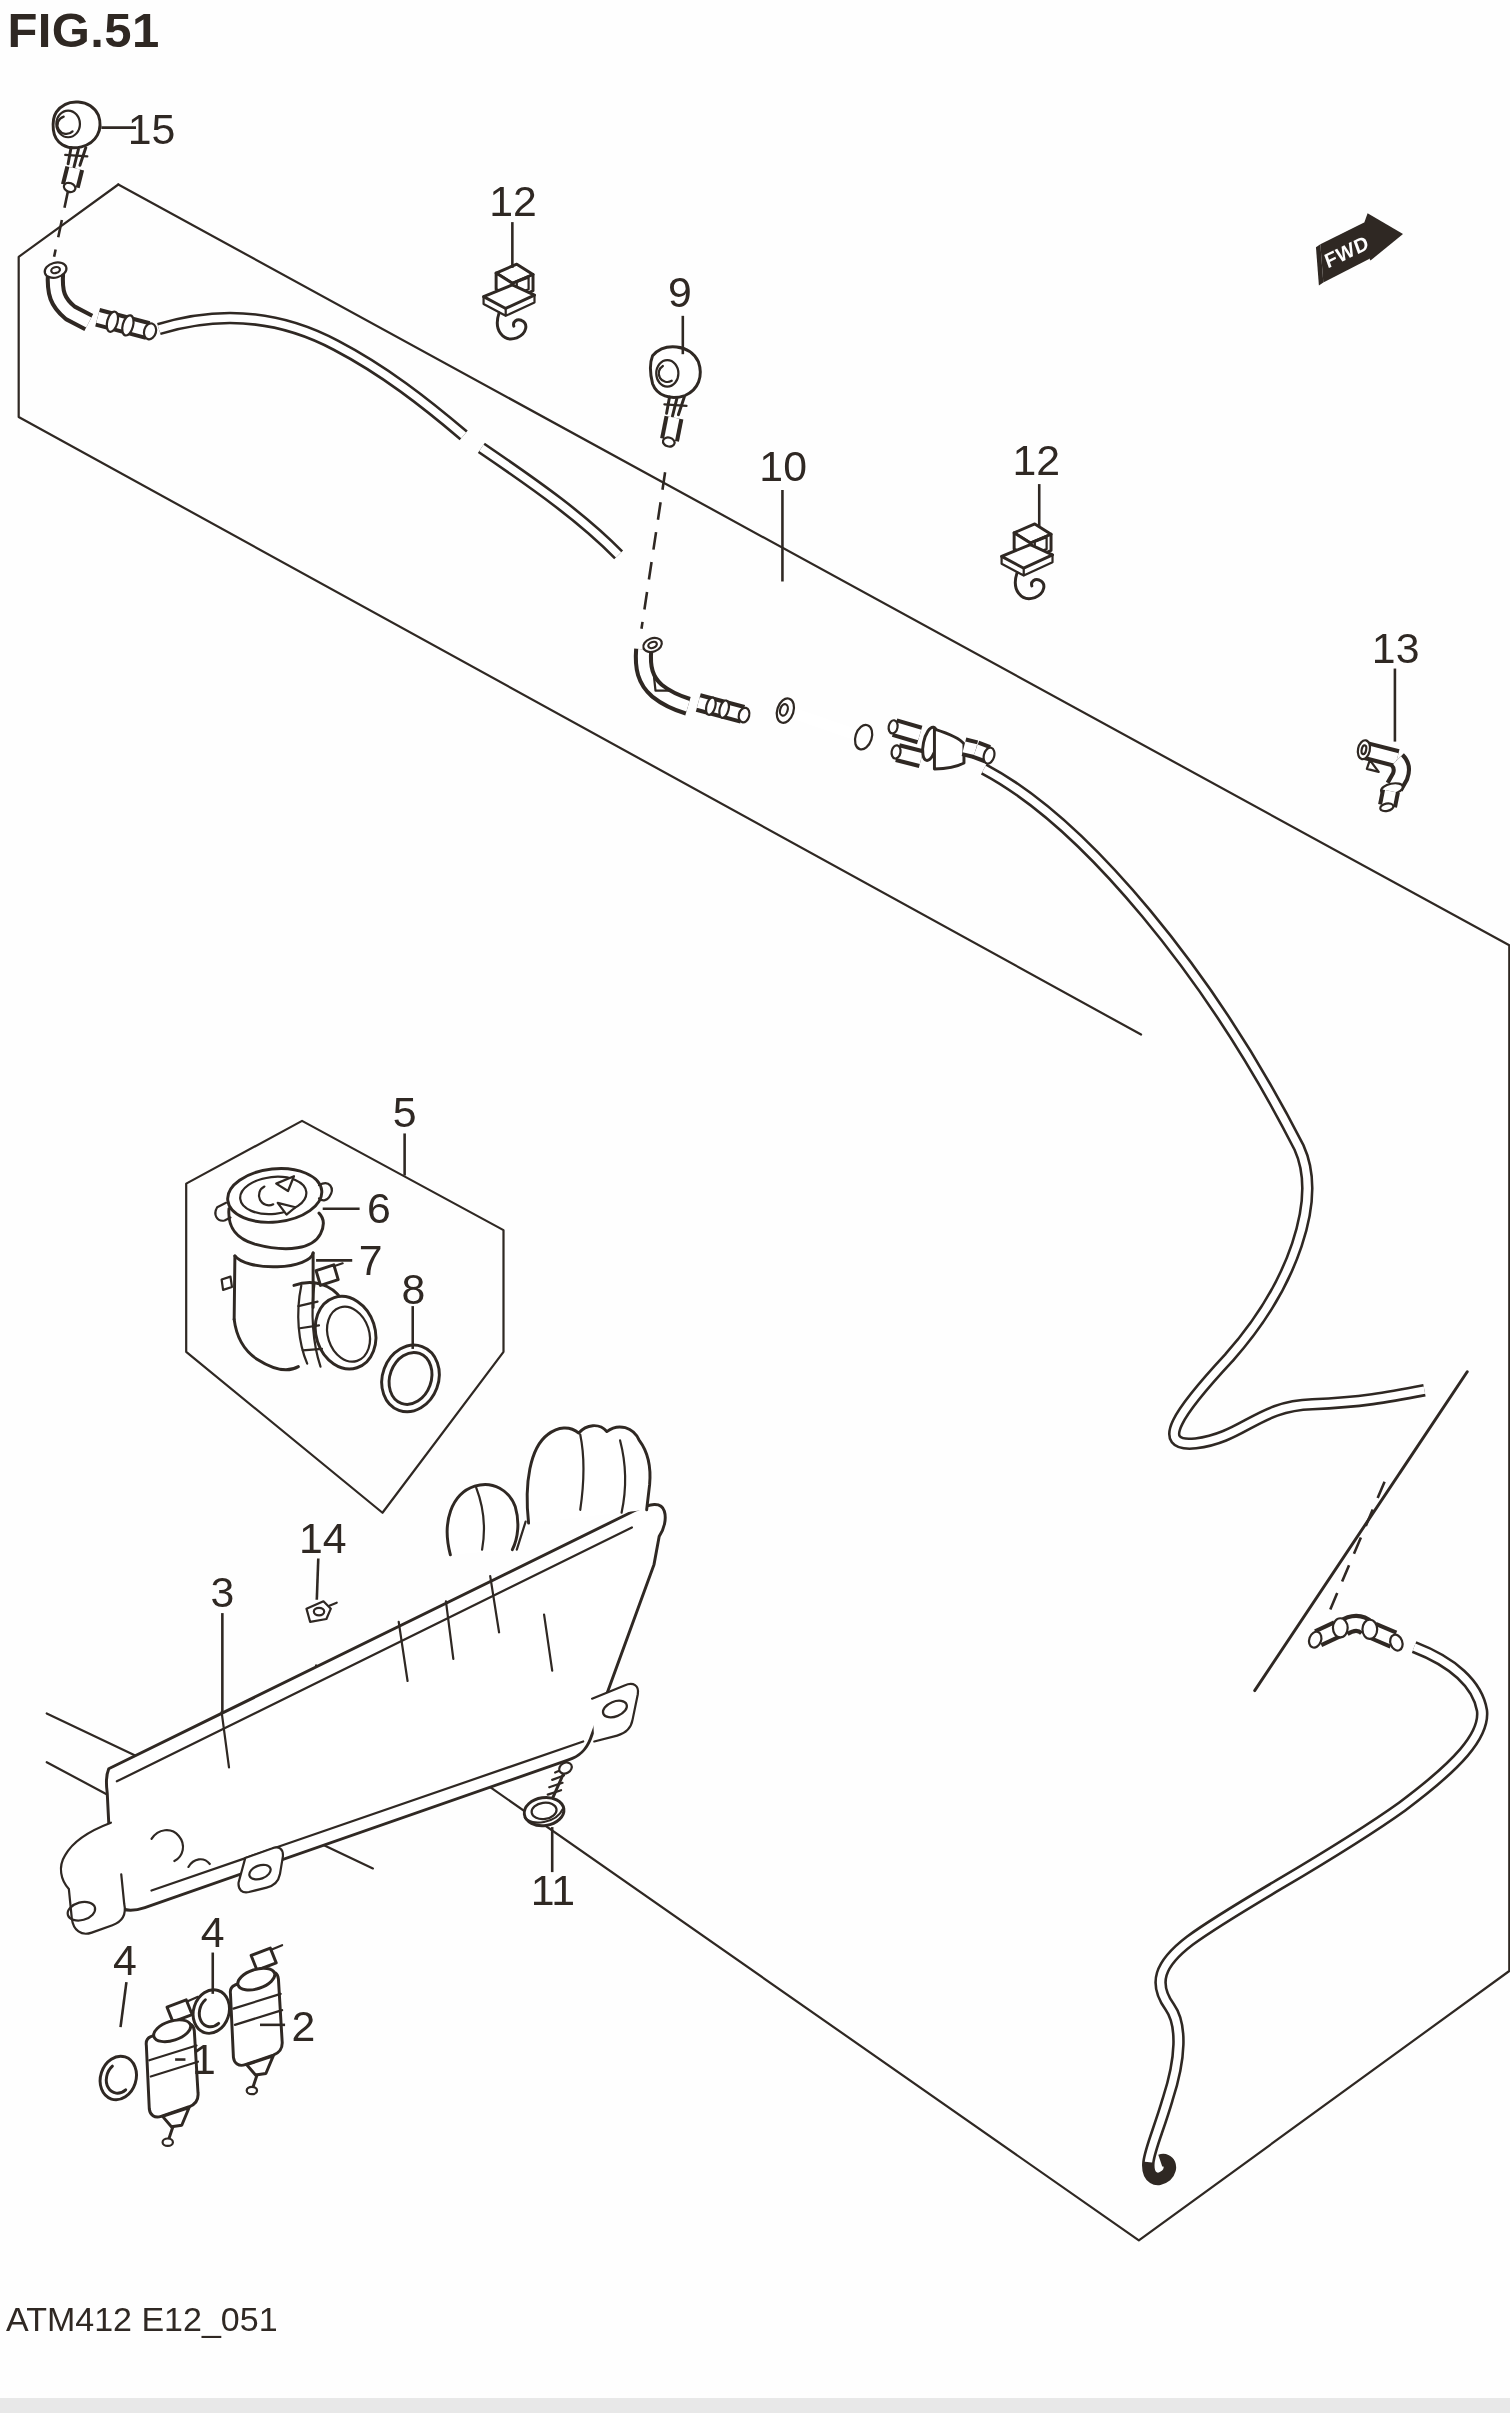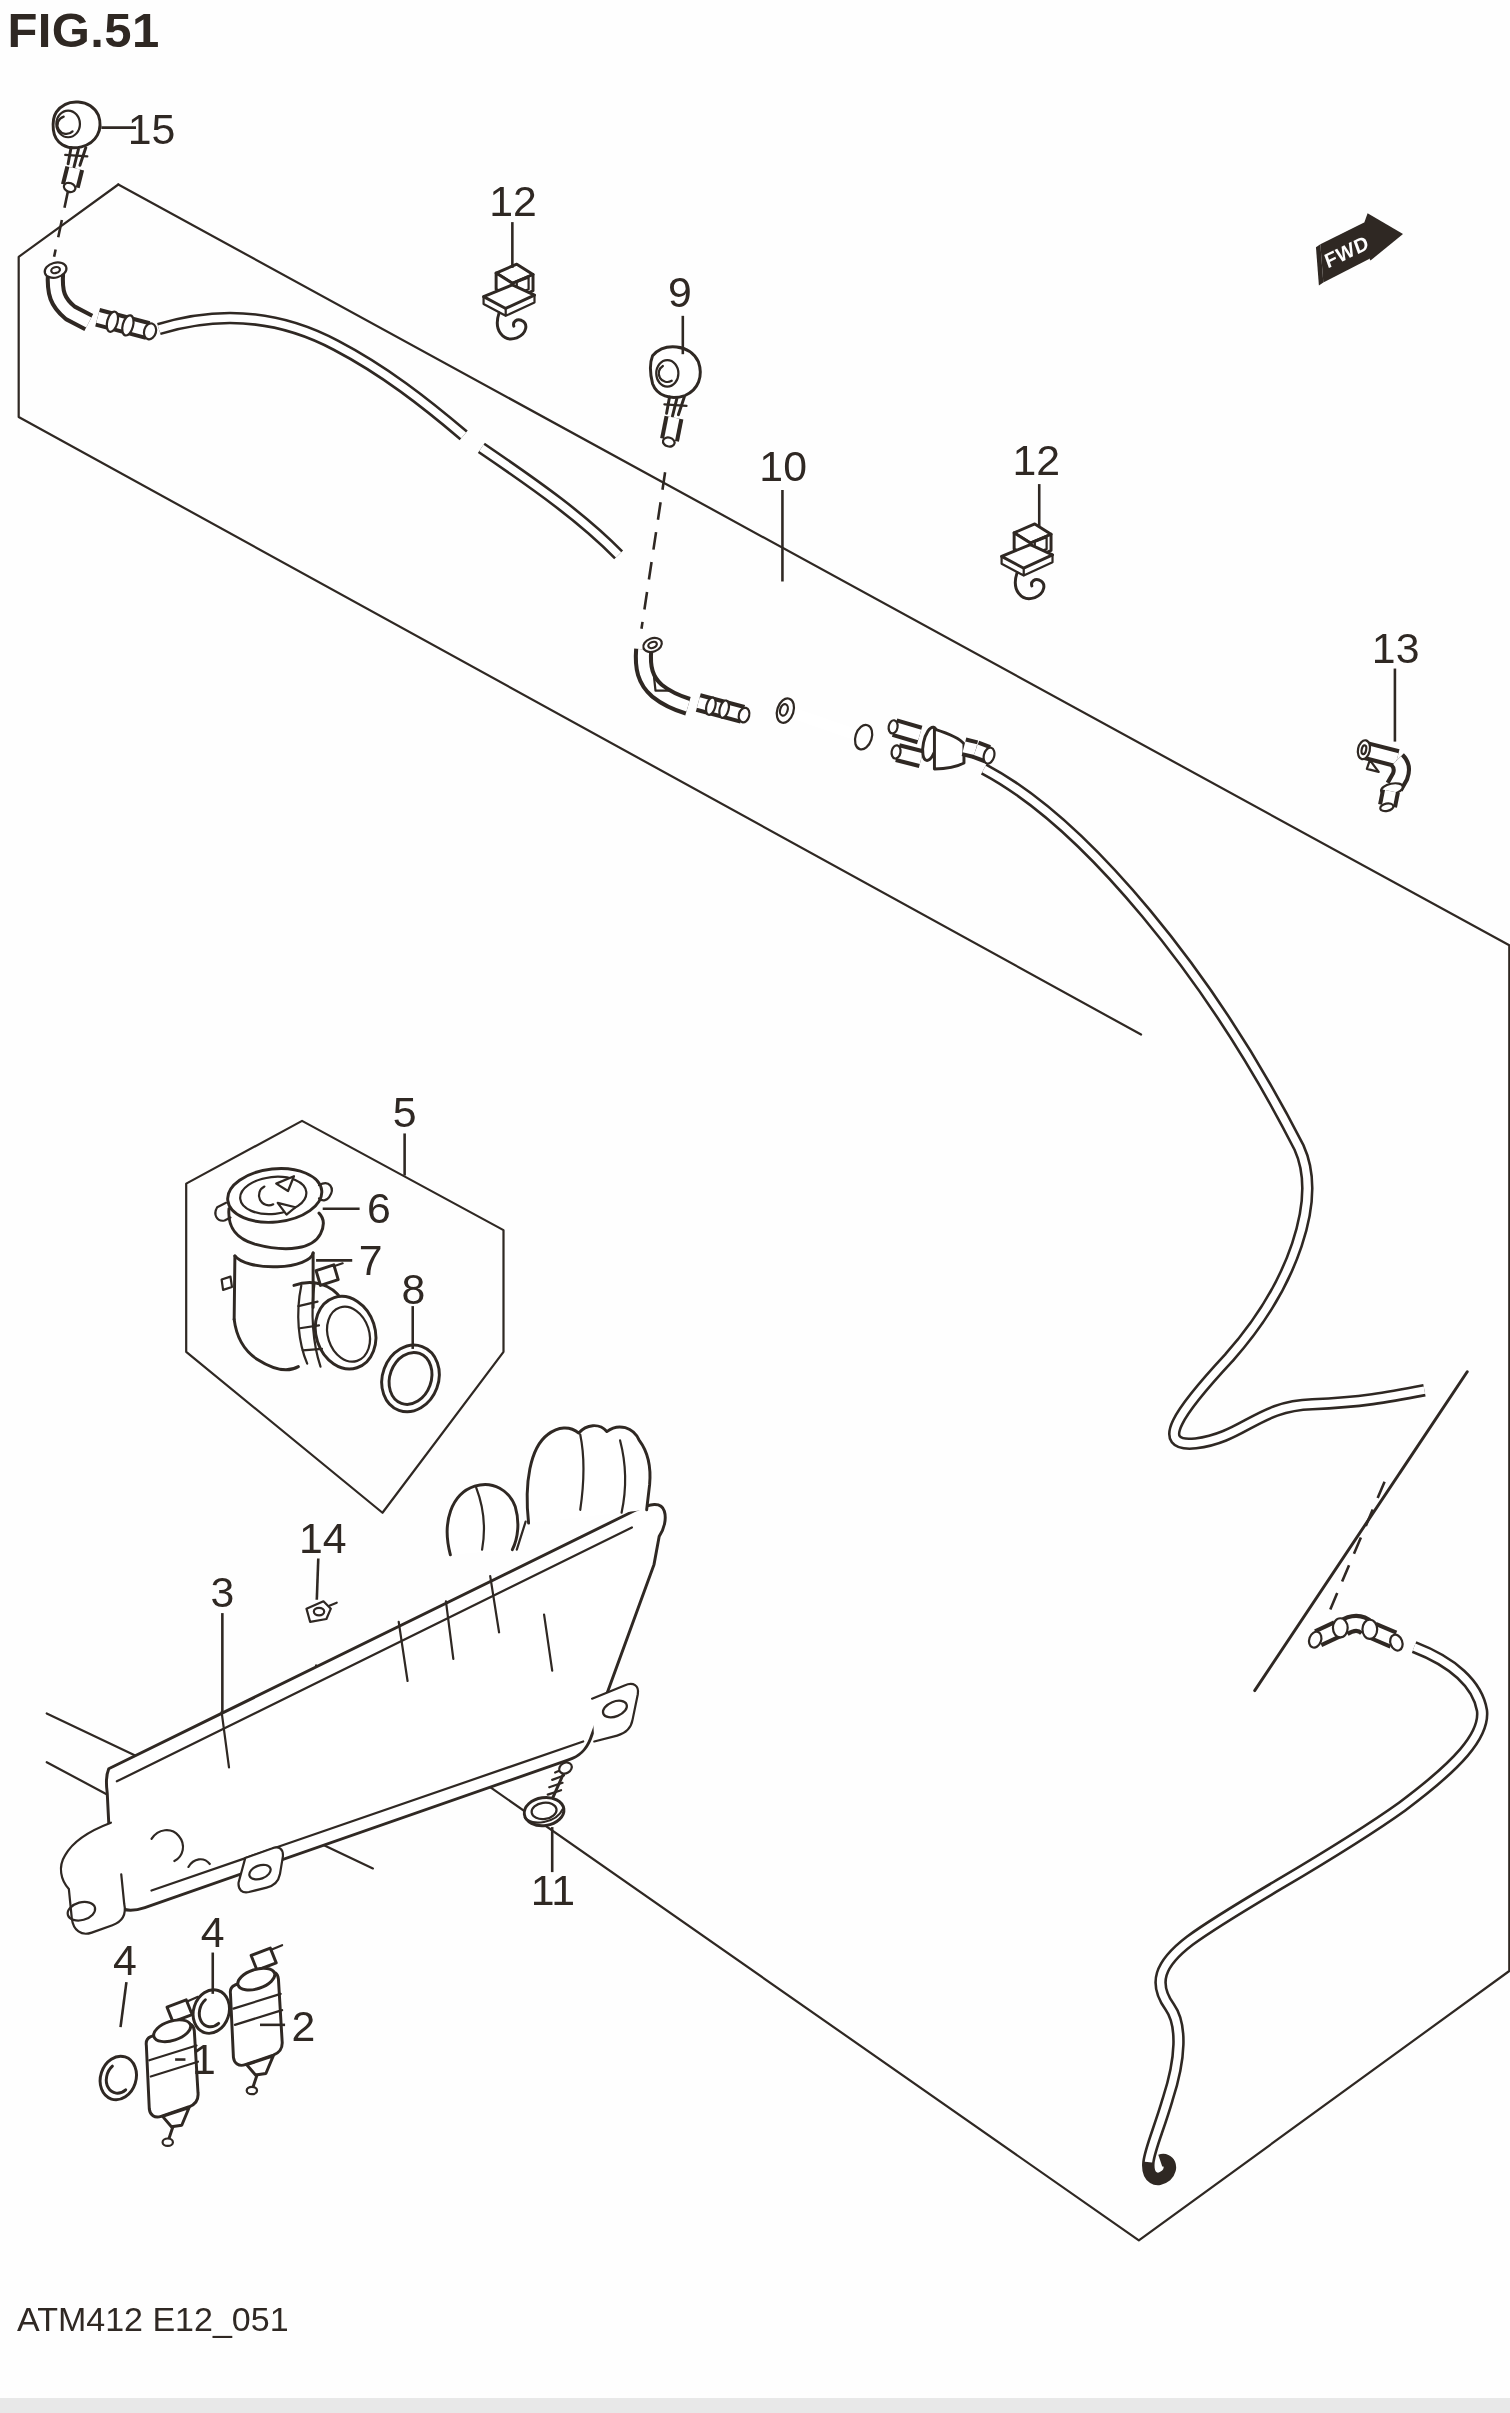--- a/index.html
+++ b/index.html
@@ -1,21 +1,21 @@
 <!DOCTYPE html>
 <html style="font-size:11.8px"><head>
 <meta charset="utf-8">
 <style>
   html,body{margin:0;padding:0;background:#e8e8e8;}
   .page{
     position:relative;width:1511px;height:2398px;margin:0 auto;
     background:#fefefe;font-family:Liberation Sans, sans-serif;color:#2f2823;overflow:hidden;
   }
   .title{position:absolute;left:7.4px;top:1.5px;font-size:49px;font-weight:bold;letter-spacing:0.4px;}
-  .footer-code{position:absolute;left:17px;top:2300px;font-size:34px;text-align:right;}
+  .footer-code{position:absolute;left:6px;top:2300px;font-size:34px;text-align:right;}
   .footer-caption{position:absolute;left:7.4px;top:2357px;font-size:37px;}
   svg.art{position:absolute;left:0;top:0;}
   .ln{stroke:#2f2823;stroke-width:4;fill:none;stroke-linecap:round;stroke-linejoin:round;}
   .thin{stroke-width:3;}
   .w{fill:#ffffff;}
   .leader{stroke:#2f2823;stroke-width:3.5;fill:none;}
   .dash{stroke:#2f2823;stroke-width:3.5;fill:none;stroke-dasharray:24 17;}
   .hose{stroke:#2f2823;stroke-width:17;fill:none;}
   .hosecore{stroke:#ffffff;stroke-width:10;fill:none;}
   .tube{stroke:#2f2823;stroke-width:26;fill:none;}

